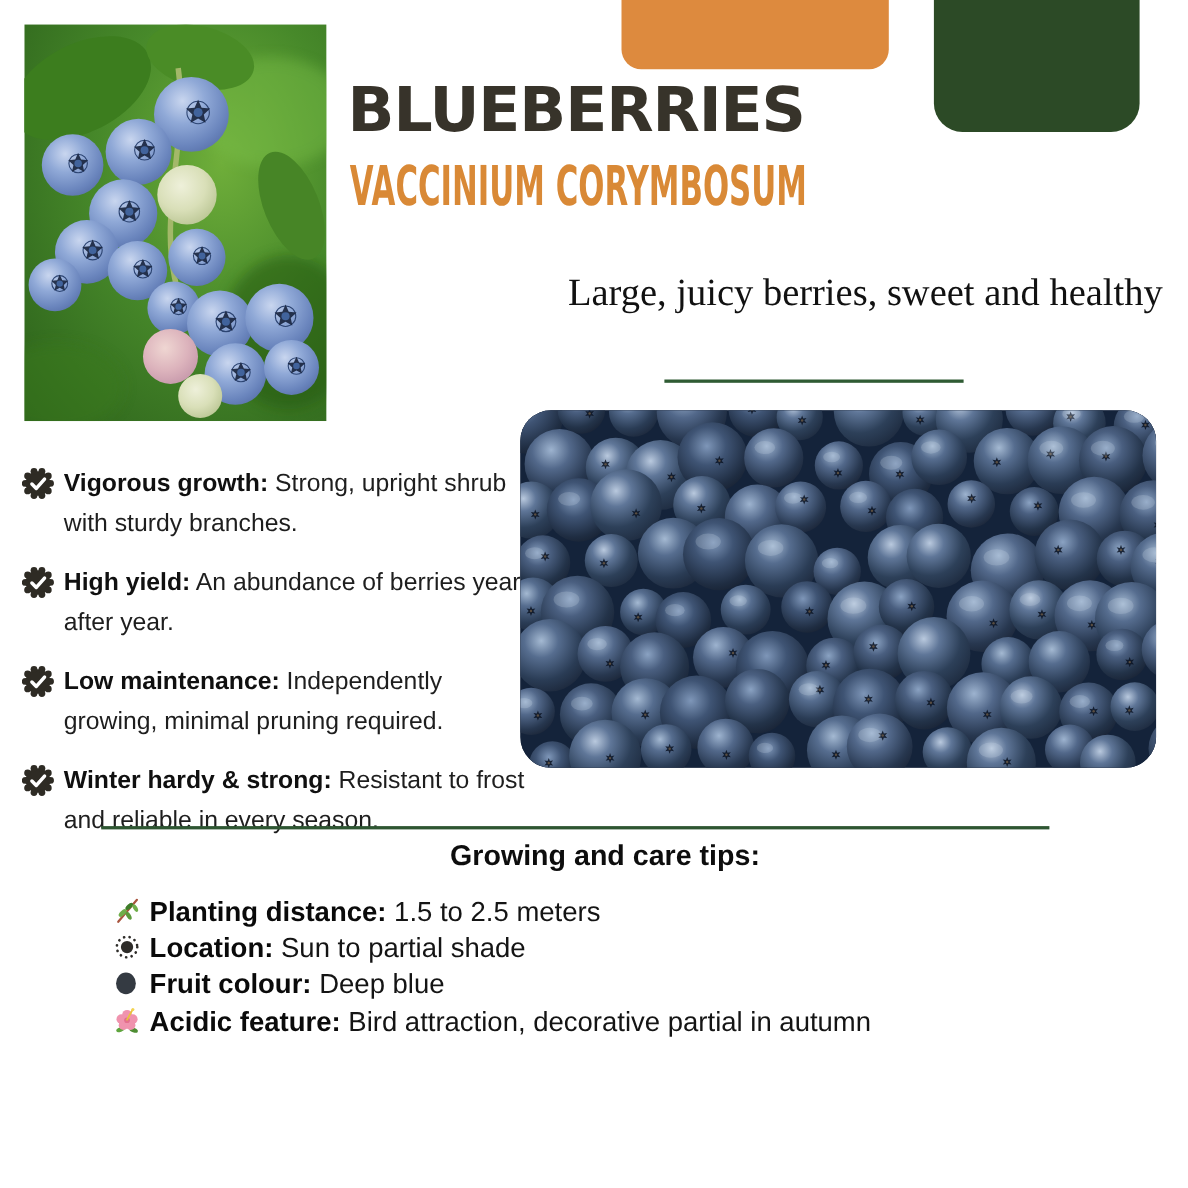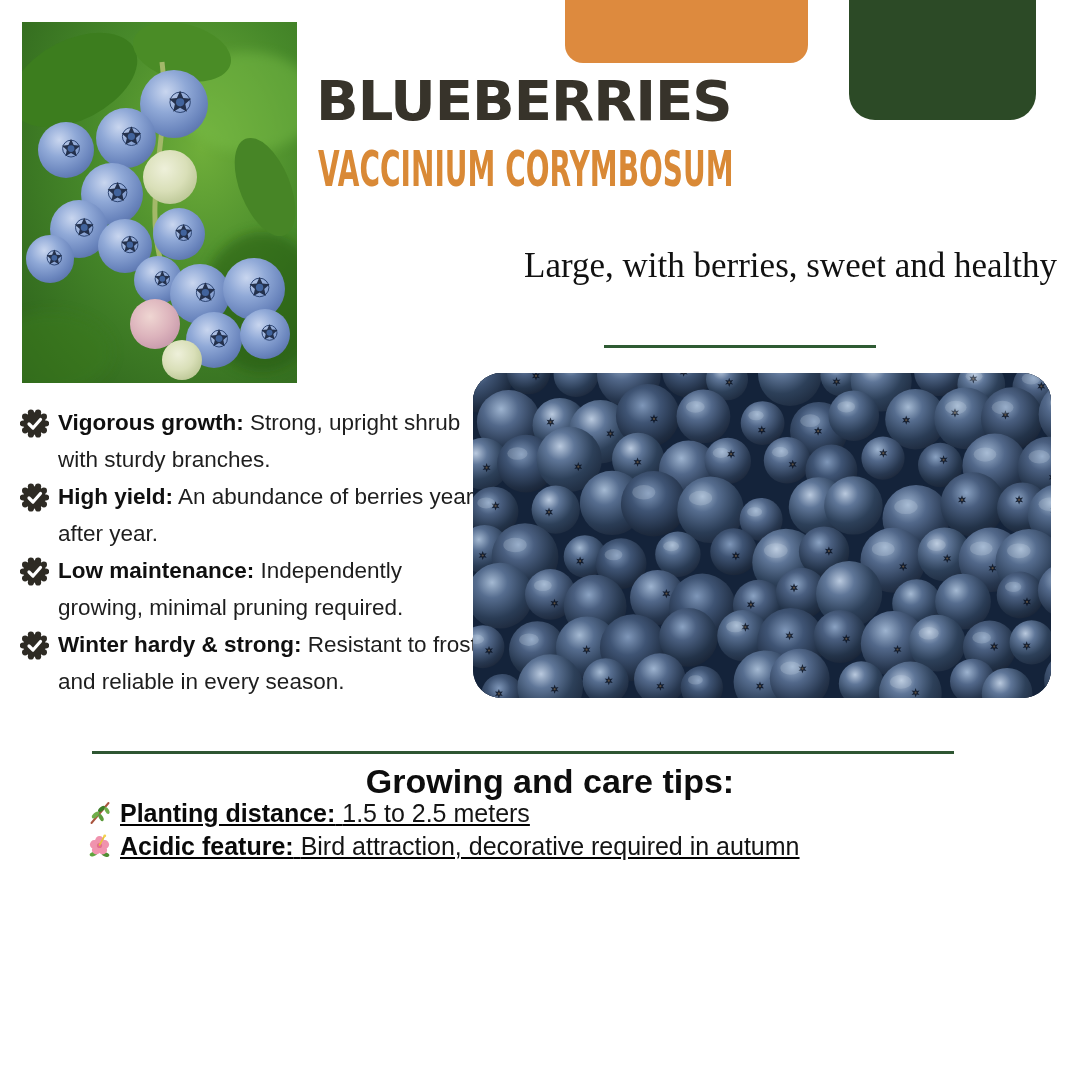--- a/index.html
+++ b/index.html
@@ -24,29 +24,29 @@
               font-size:56px;font-weight:700;color:#37332a;letter-spacing:-1px;white-space:nowrap;}
   .page-subtitle{position:absolute;left:318px;top:140px;font-family:"DejaVu Sans",sans-serif;
                  font-size:50px;font-weight:700;color:#d98936;letter-spacing:0px;
                  transform:scaleX(.56);transform-origin:left top;white-space:nowrap;}
   .tagline{position:absolute;right:23px;top:246px;font-family:"Liberation Serif",serif;
            font-size:35px;color:#111111;white-space:nowrap;}
   .tagline-rule{position:absolute;left:604px;top:345px;width:272px;height:3px;background:#2f5b33;}
 
   
   .features{position:absolute;left:20px;top:404px;width:460px;list-style:none;margin:0;padding:0;}
-  .features li{position:relative;padding-left:38px;font-size:22.5px;line-height:37px;color:#1e1e1e;}
+  .features li{position:relative;padding-left:38px;font-size:22.5px;line-height:37px;color:#1e1e1e;margin-top:16px;}
   .features li b{color:#101010;}
   .features .badge{position:absolute;left:0;top:5px;width:29px;height:29px;}
 
   
   .tips-rule{position:absolute;left:92px;top:751px;width:862px;height:3px;background:#2e5632;}
   .tips-heading{position:absolute;left:120px;top:762px;width:860px;text-align:center;
-                font-size:34px;font-weight:700;color:#0d0d0d;}
-  .tips{position:absolute;left:86px;top:797px;width:960px;list-style:none;margin:0;padding:0;text-decoration:underline;}
+                font-size:26px;font-weight:700;color:#0d0d0d;}
+  .tips{position:absolute;left:86px;top:797px;width:960px;list-style:none;margin:16px;padding:0;}
   .tips li{font-size:25px;line-height:33.2px;color:#141414;white-space:nowrap;}
   .tips li b{color:#0a0a0a;}
   .tip-ic{display:inline-block;width:27px;height:26px;vertical-align:-4px;margin-right:7px;}
 </style>
 </head>
 <body>
 
 <div id="canvas">
 
   <div class="shape-orange"></div>
@@ -146,21 +146,21 @@
           <circle cx="247.5" cy="310.75" r="7.5" fill="none" stroke="#2c4472"></circle>
           <path d="M247.5,302.3L249.9,307.5L255.6,308.1L251.3,312.0L252.5,317.6L247.5,314.8L242.5,317.6L243.7,312.0L239.4,308.1L245.1,307.5Z" fill="#1a2640" opacity="0.92"></path>
           <circle cx="247.5" cy="310.75" r="3.0" fill="#41639c"></circle>
           <circle cx="160" cy="338" r="20" fill="url(#bp)"></circle>
         </g>
     </svg>
   </div>
 
   <div class="page-title">BLUEBERRIES</div>
   <div class="page-subtitle">VACCINIUM CORYMBOSUM</div>
-  <div class="tagline">Large, with berries, sweet and healthy</div>
+  <div class="tagline">Large, juicy berries, sweet and healthy</div>
   <div class="tagline-rule"></div>
 
   <ul class="features">
     <li>
       <span class="badge"><svg width="29" height="29" viewBox="0 0 29 29">
             <g fill="#2e2b24">
               <circle cx="14.5" cy="14.5" r="11.2"></circle>
               <circle cx="26.1" cy="14.5" r="3.1"></circle>
               <circle cx="23.9" cy="21.3" r="3.1"></circle>
               <circle cx="18.1" cy="25.5" r="3.1"></circle>
@@ -533,28 +533,41 @@
       <svg class="tip-ic" viewBox="0 0 26 26">
         <path d="M5,23 C10,17 16,10 22,3" stroke="#a9553f" stroke-width="2" fill="none" stroke-linecap="round"></path>
         <ellipse cx="9" cy="15" rx="4.4" ry="2.2" fill="#6fae4a" transform="rotate(-42 9 15)"></ellipse>
         <ellipse cx="15" cy="9" rx="4.2" ry="2.1" fill="#3e7d28" transform="rotate(-42 15 9)"></ellipse>
         <ellipse cx="14.5" cy="17.5" rx="4" ry="2" fill="#5c9b3c" transform="rotate(-120 14.5 17.5)"></ellipse>
         <ellipse cx="20.5" cy="10.5" rx="3.8" ry="1.9" fill="#6fae4a" transform="rotate(-120 20.5 10.5)"></ellipse>
       </svg><b>Planting distance:</b>&nbsp;<span>1.5 to 2.5 meters</span>
     </li>
     <li>
       <svg class="tip-ic" viewBox="0 0 26 26">
+        <circle cx="13" cy="13" r="5.6" fill="#2e2c29"></circle>
+        <g stroke="#2e2c29" stroke-width="2.4" stroke-linecap="round" stroke-dasharray="0.1 5">
+          <circle cx="13" cy="13" r="9.3" fill="none"></circle>
+        </g>
+      </svg><b>Location:</b>&nbsp;<span>Sun to partial shade</span>
+    </li>
+    <li>
+      <svg class="tip-ic" viewBox="0 0 26 26">
+        <ellipse cx="12" cy="13" rx="9" ry="9.8" fill="#343a42"></ellipse>
+      </svg><b>Fruit colour:</b>&nbsp;<span>Deep blue</span>
+    </li>
+    <li>
+      <svg class="tip-ic" viewBox="0 0 26 26">
         <ellipse cx="7" cy="21" rx="4" ry="2" fill="#5fa53e" transform="rotate(-20 7 21)"></ellipse>
         <ellipse cx="19" cy="21.5" rx="4" ry="2" fill="#4e8d33" transform="rotate(20 19 21.5)"></ellipse>
         <g fill="#f093ae">
           <circle cx="13" cy="7.5" r="4.4"></circle>
             <circle cx="7.8" cy="11.5" r="4.4"></circle>
           <circle cx="18.2" cy="11.5" r="4.4"></circle>
             <circle cx="9.8" cy="17" r="4.4"></circle>
             <circle cx="16.2" cy="17" r="4.4"></circle>
         </g>
         <circle cx="13" cy="12.5" r="2.6" fill="#e4708d"></circle>
         <path d="M13,12 L18,3" stroke="#e8c33c" stroke-width="1.6" stroke-linecap="round"></path>
         <circle cx="18.3" cy="2.8" r="1.4" fill="#f3d34f"></circle>
-      </svg><b>Acidic feature:</b>&nbsp;<span>Bird attraction, decorative required in autumn</span>
+      </svg><b>Acidic feature:</b>&nbsp;<span>Bird attraction, decorative partial in autumn</span>
     </li>
   </ul>
 </div>
 
 </body></html>

